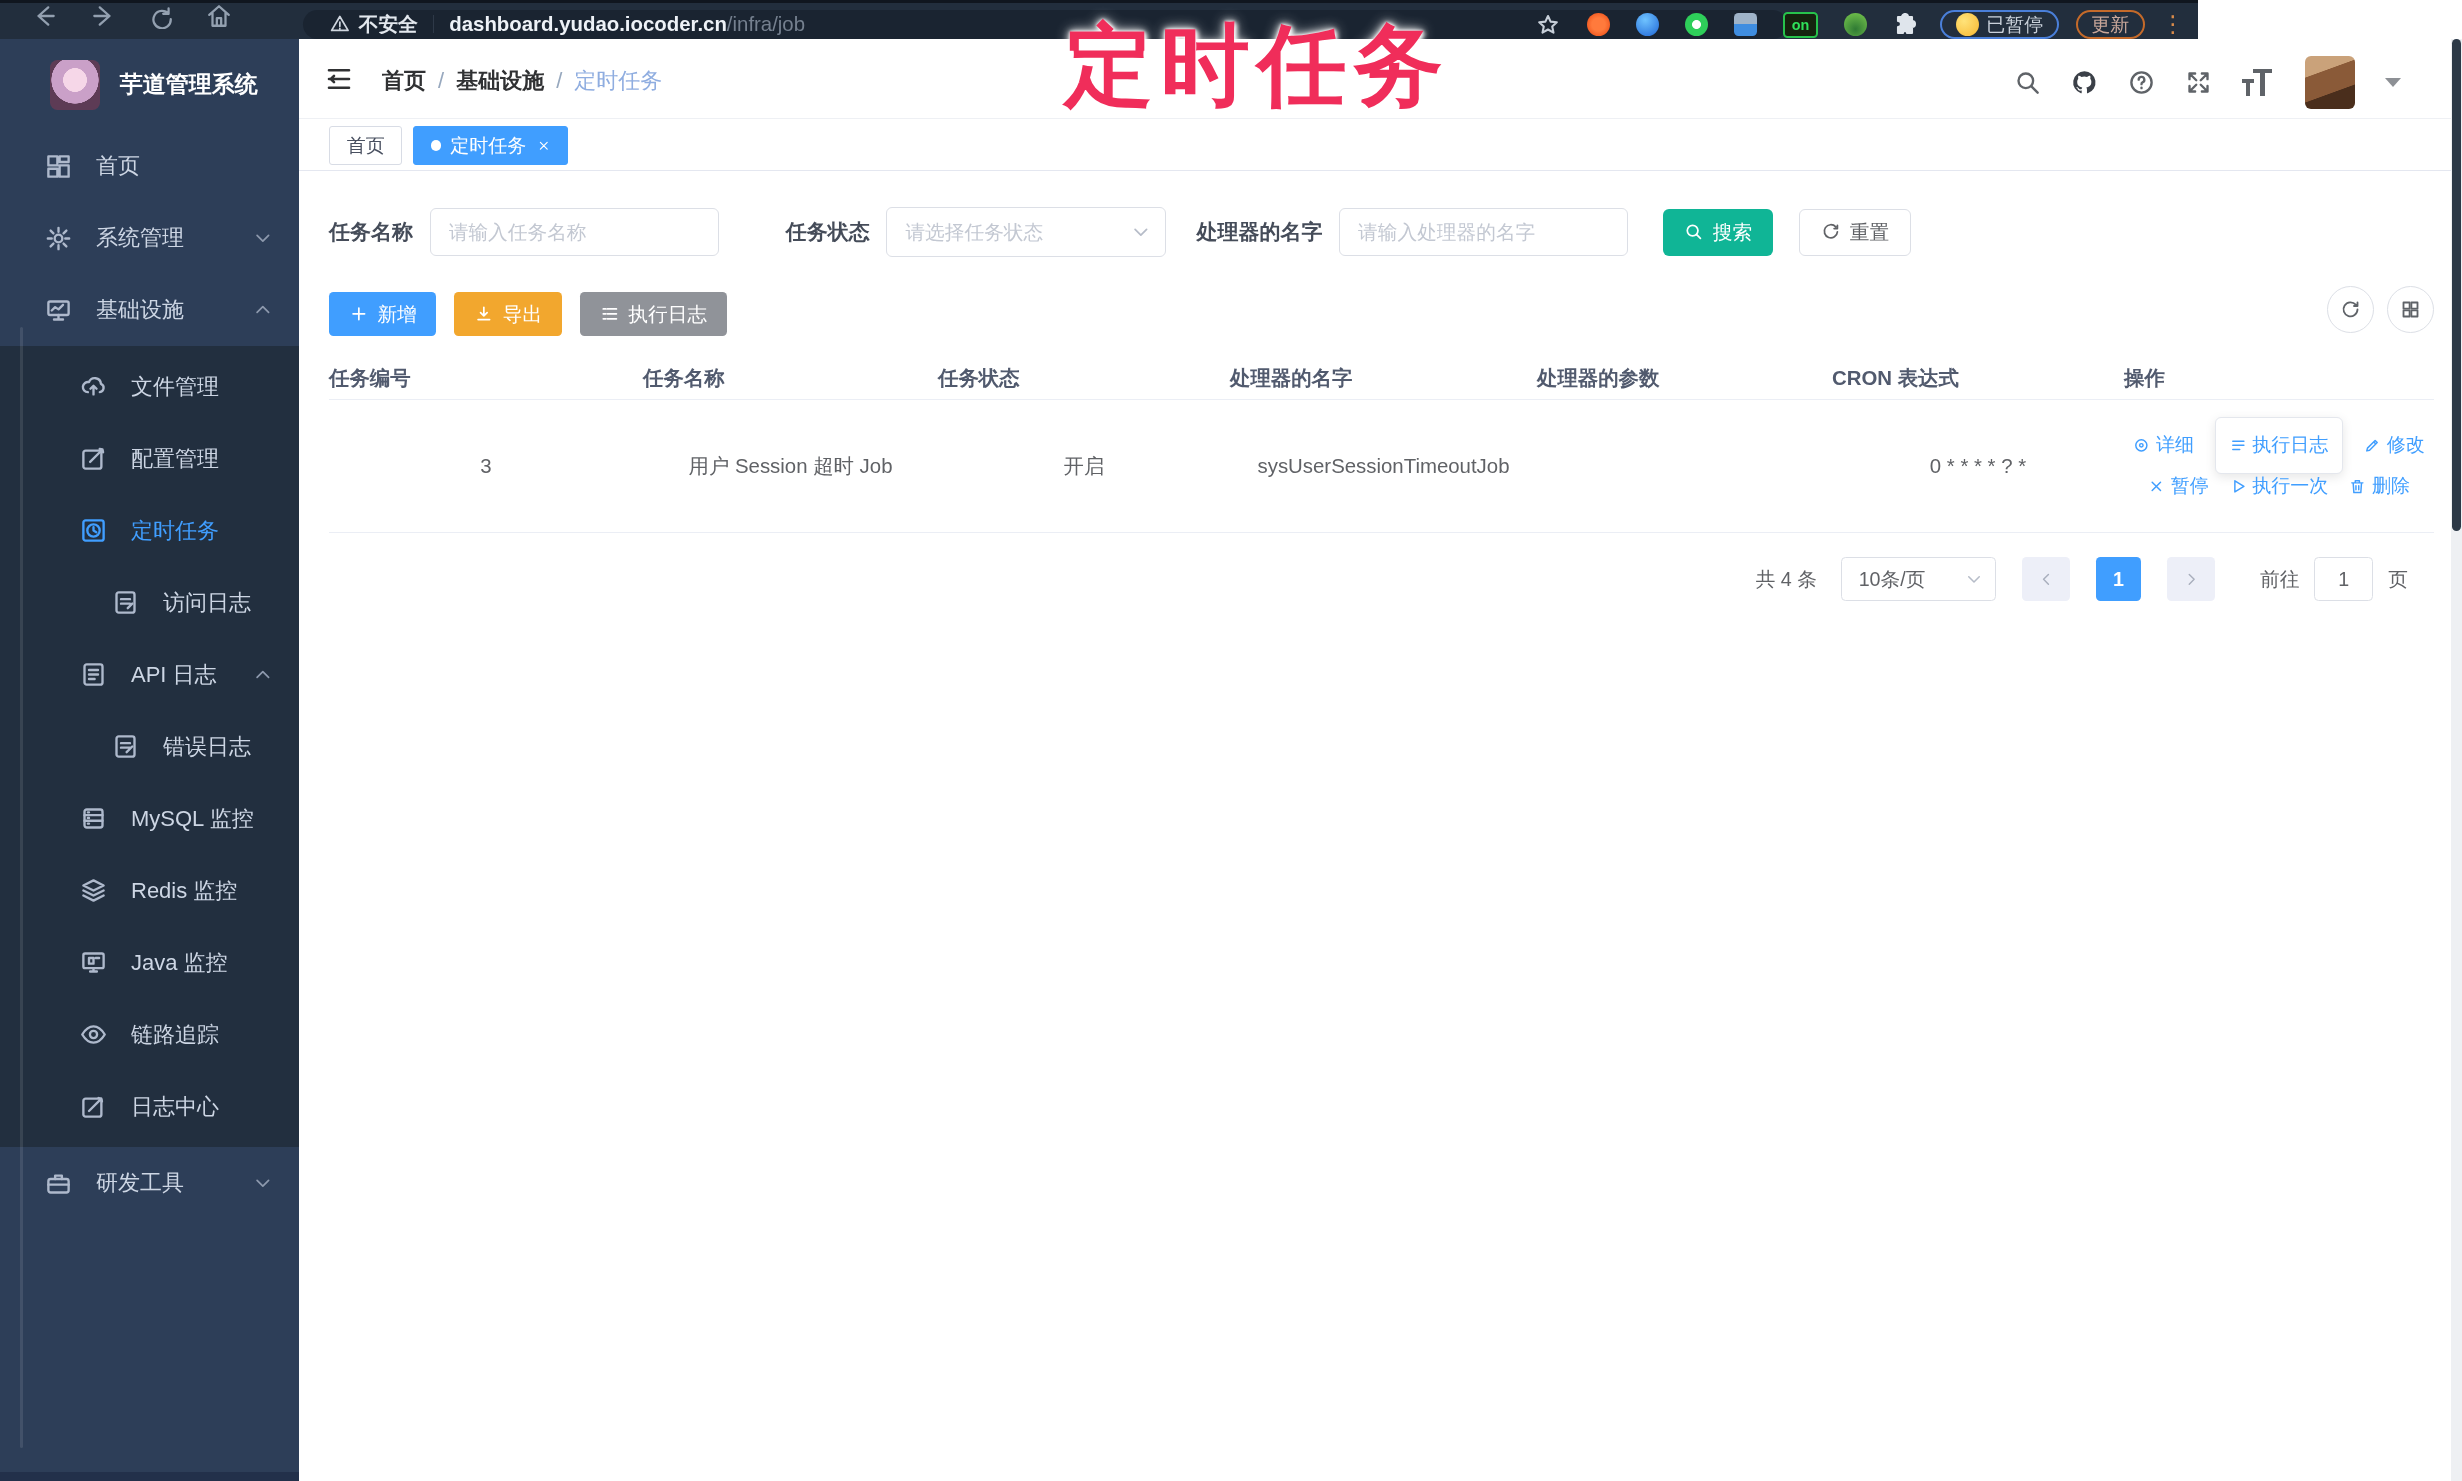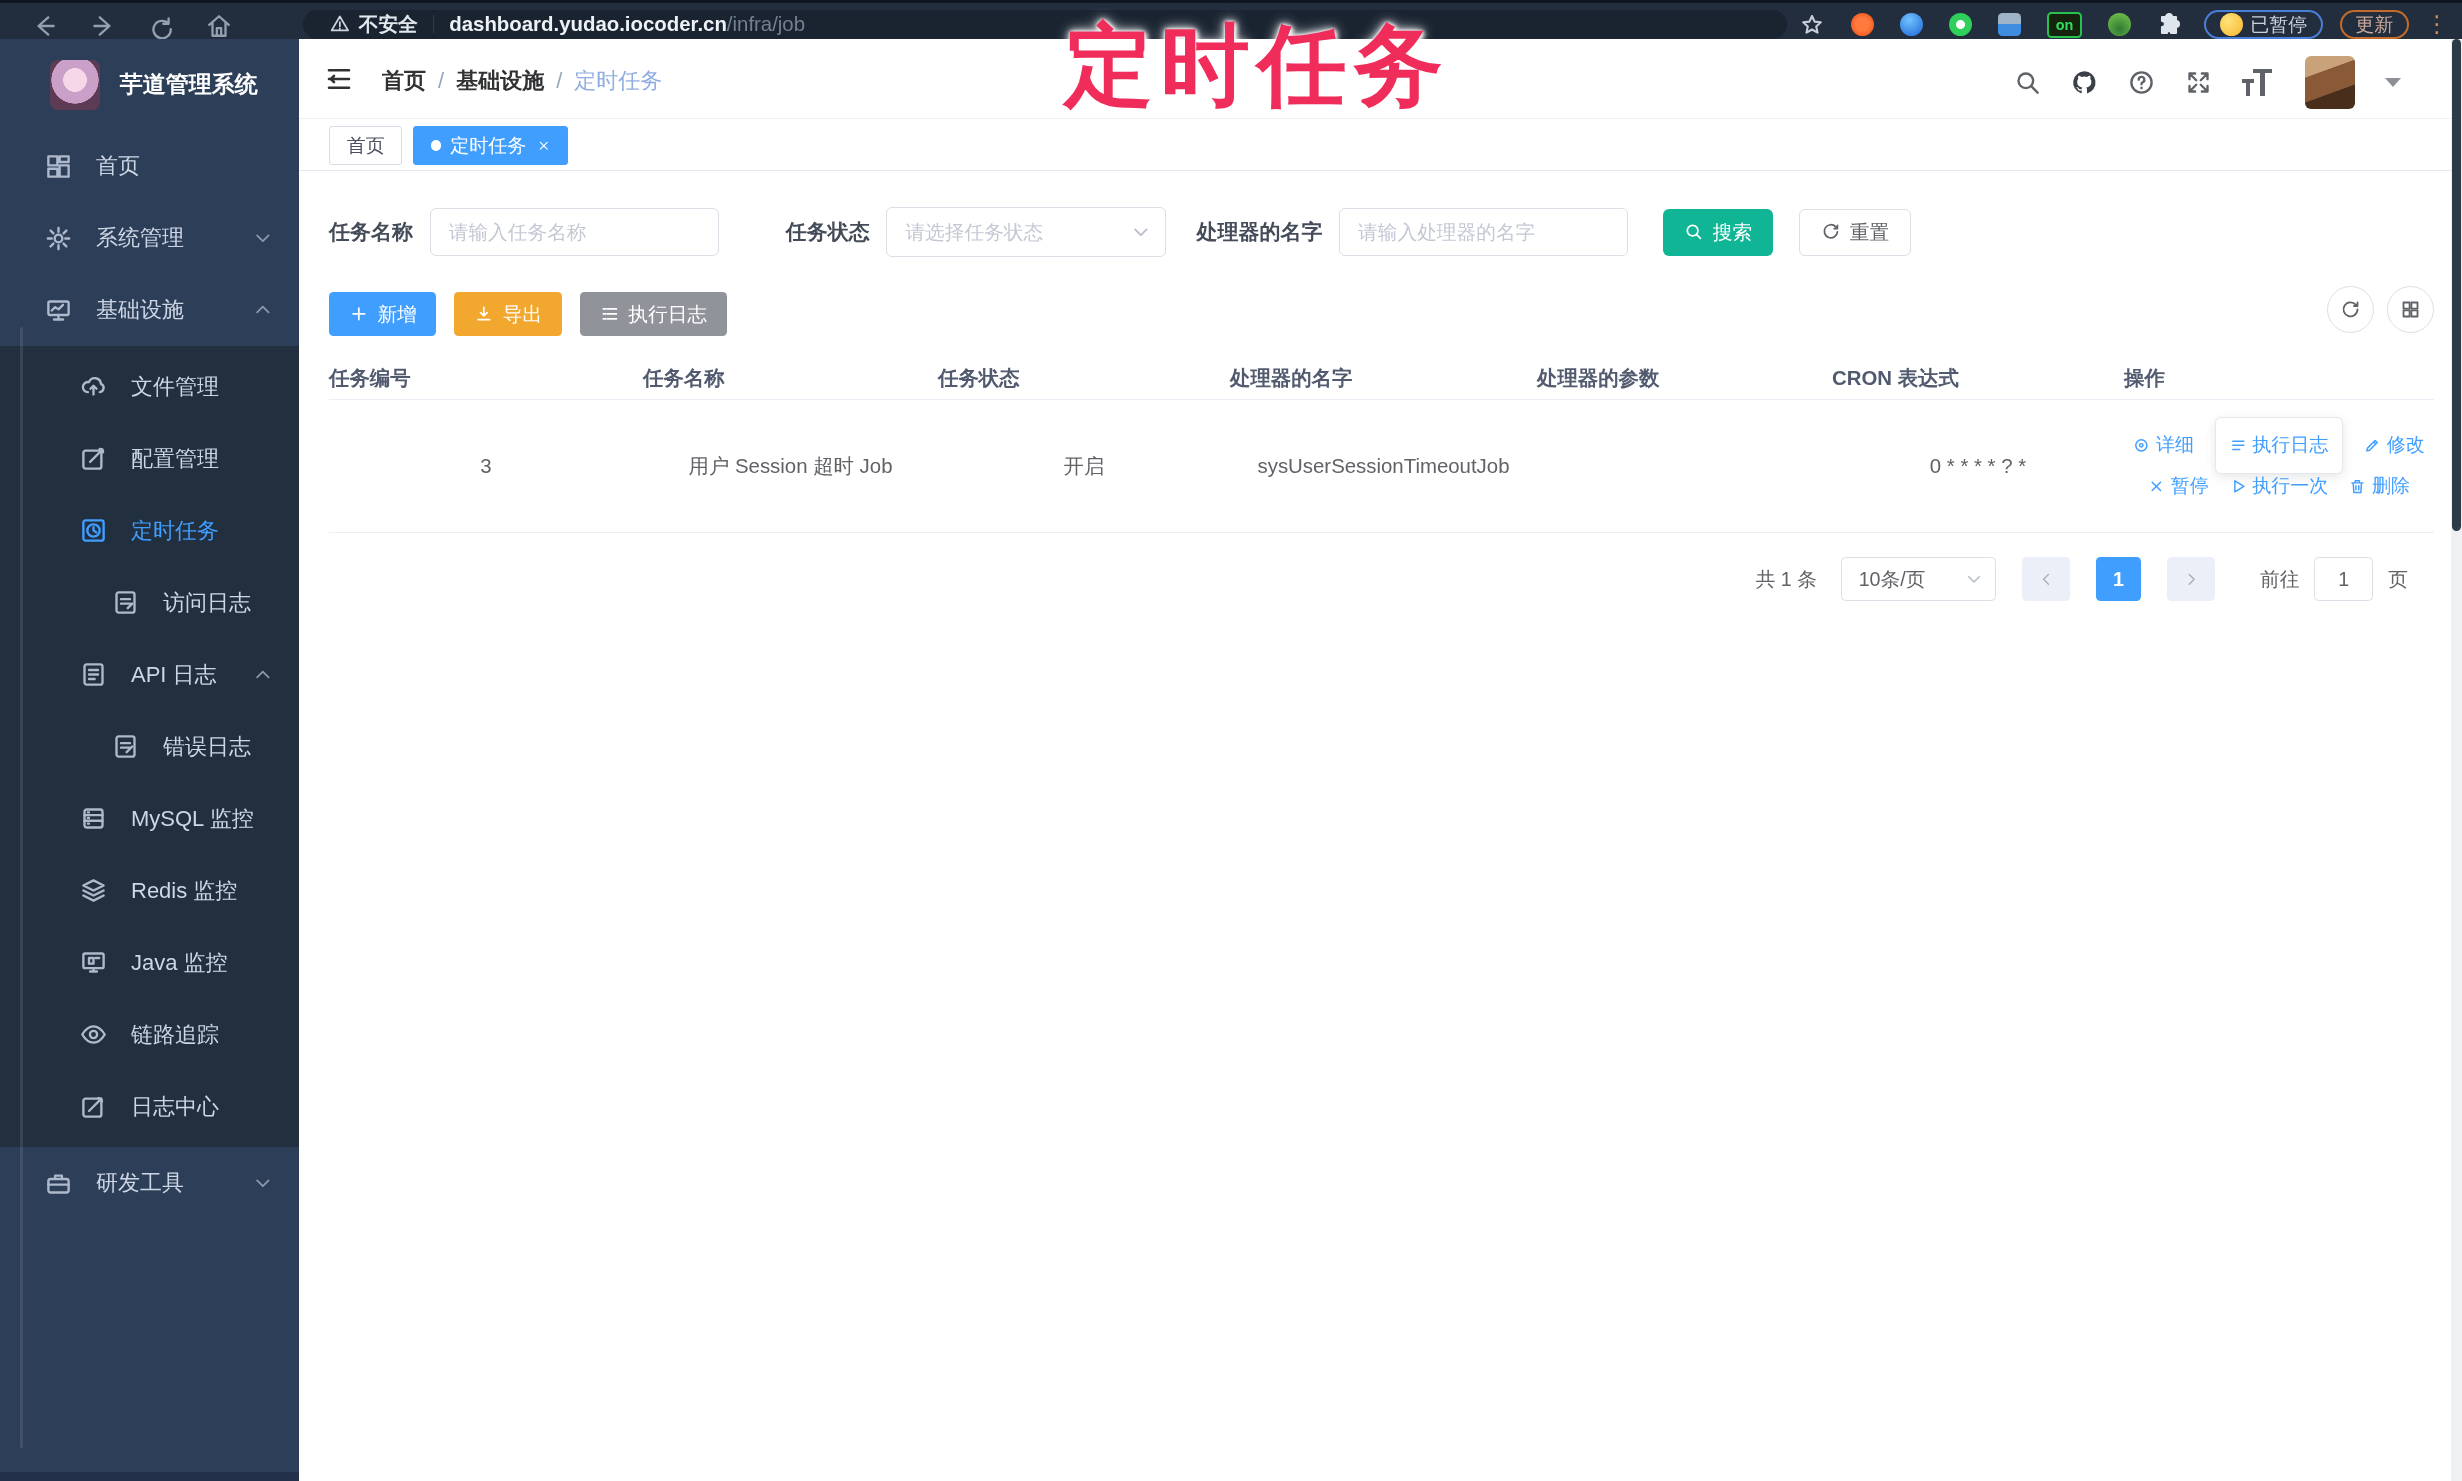--- a/index.html
+++ b/index.html
@@ -1,21 +1,21 @@
 <!DOCTYPE html>
 <html style="font-size:12px"><head>
 <meta charset="utf-8">
 <style>
   * { margin:0; padding:0; box-sizing:border-box; }
   html,body { width:2462px; height:1482px; overflow:hidden;
     font-family:"Liberation Sans","DejaVu Sans",sans-serif; background:#fff; }
   svg.ic { stroke:currentColor; fill:none; stroke-width:2.1; stroke-linecap:round; stroke-linejoin:round; }
 
   
-  #browserbar { position:absolute; left:0; top:0; width:2462px; height:39px; background:#222e3d; border-top:3.8px solid #10161f; display:flex; align-items:flex-end;text-decoration:underline; }
+  #browserbar { position:absolute; left:0; top:0; width:2198px; height:39px; background:#222e3d; border-top:3.8px solid #10161f; display:flex; align-items:flex-start;text-decoration:underline; }
   .nav-ic { color:#93a0b0; width:26px; height:26px; margin-left:32px; flex:none; }
   #urlpill { position:absolute; left:303px; top:6.8px; width:1484px; height:29px; background:#1a2431; border-radius:14.4px; display:flex; align-items:center; color:#dfe5ec; }
   #urlpill .warn { color:#cfd6df; width:19.7px; height:19.7px; margin-left:27px; }
   .sec-label { font-size:19.7px; color:#e3e8ee; margin-left:9px; font-weight:600; }
   .pill-sep { width:1.5px; height:18px; background:#46526277; margin:0 15px; }
   .url-host { font-size:20.4px; font-weight:700; color:#eef2f7; }
   .url-path { font-size:20.4px; color:#75808f; }
   .ext-zone { position:absolute; right:0; top:3.8px; height:36px; display:flex; align-items:center; }
   .ext-dot { width:23px; height:23px; border-radius:50%; margin-right:26px; flex:none; }
   .badge-on { width:35px; height:26px; border:2.3px solid #27c24c; border-radius:4.5px; color:#2fe05a; font-size:14.4px; font-weight:700; display:flex; align-items:center; justify-content:center; background:#15230f; margin-right:26px; }
@@ -477,21 +477,21 @@
                 <path d="M4 7 h16 M9 7 V4 h6 v3 M6 7 l1 14 h10 l1 -14 M10 11 v6 M14 11 v6"></path>
               </svg>
             <span>删除</span>
           </span>
         </span>
       </span>
     </div>
   </div>
 
   <div id="pager">
-    <span class="pg-total">共 1 条</span>
+    <span class="pg-total">共 4 条</span>
     <span class="pg-size">
       <span>10条/页</span>
       <svg class="chev ic" viewBox="0 0 24 24">
           <path d="M5 9 L12 16 L19 9"></path>
         </svg>
     </span>
     <span class="pg-btn">
       <svg class="ic" viewBox="0 0 24 24">
           <path d="M15 5 L8 12 L15 19"></path>
         </svg>

